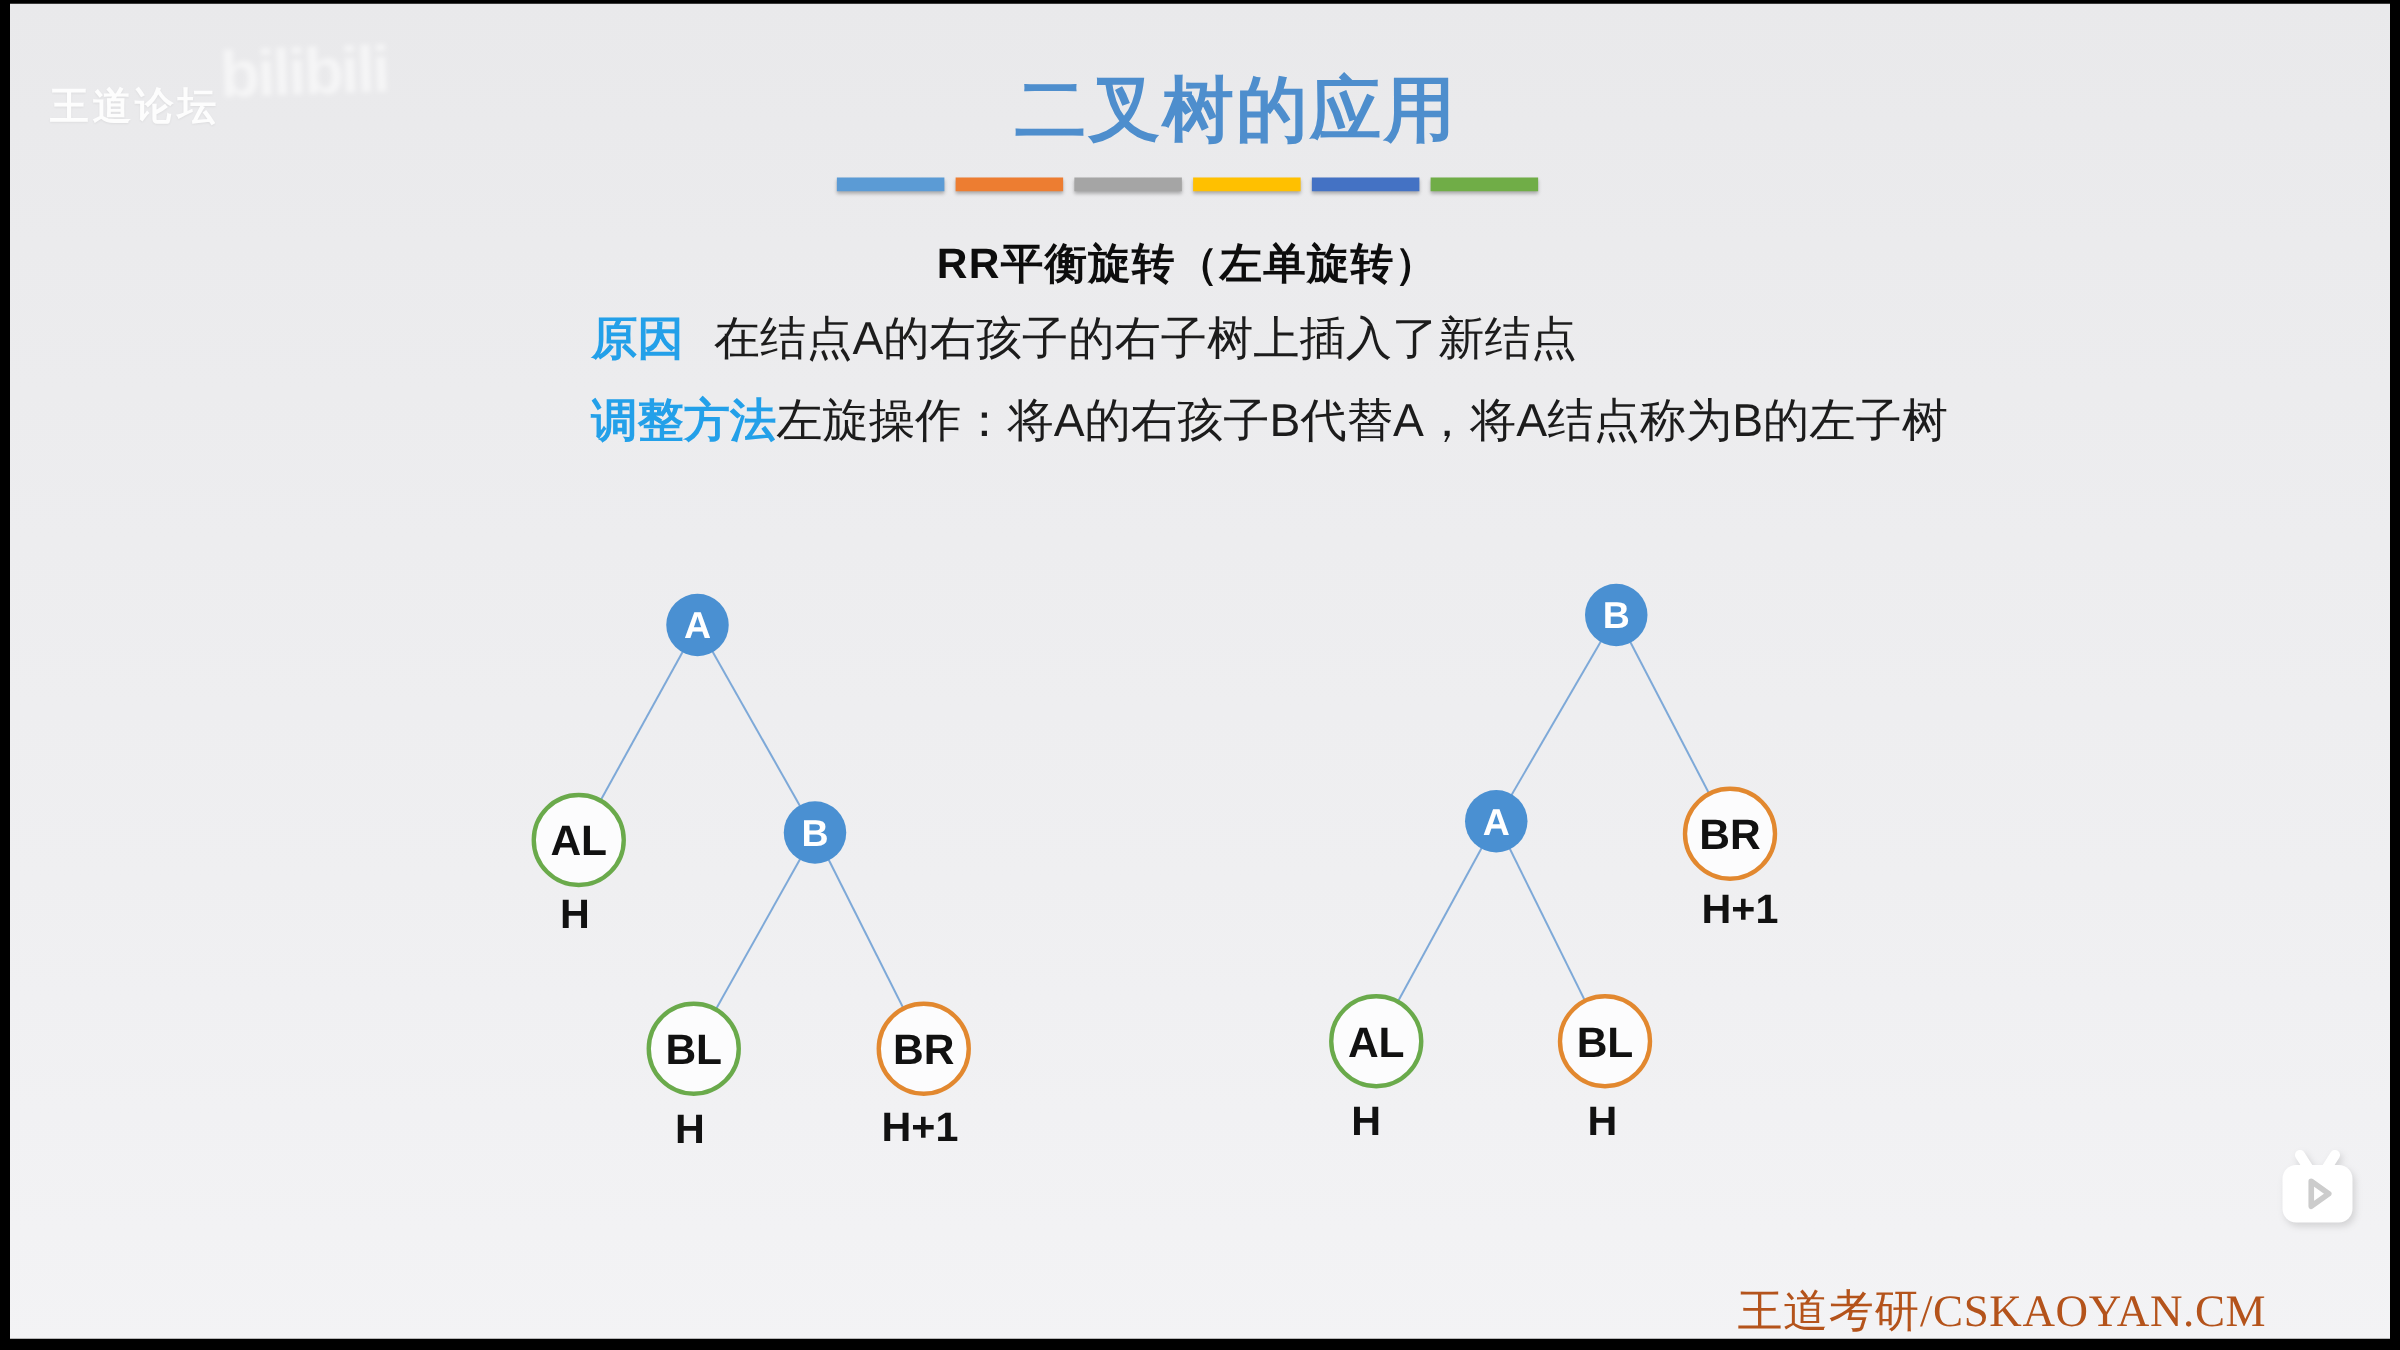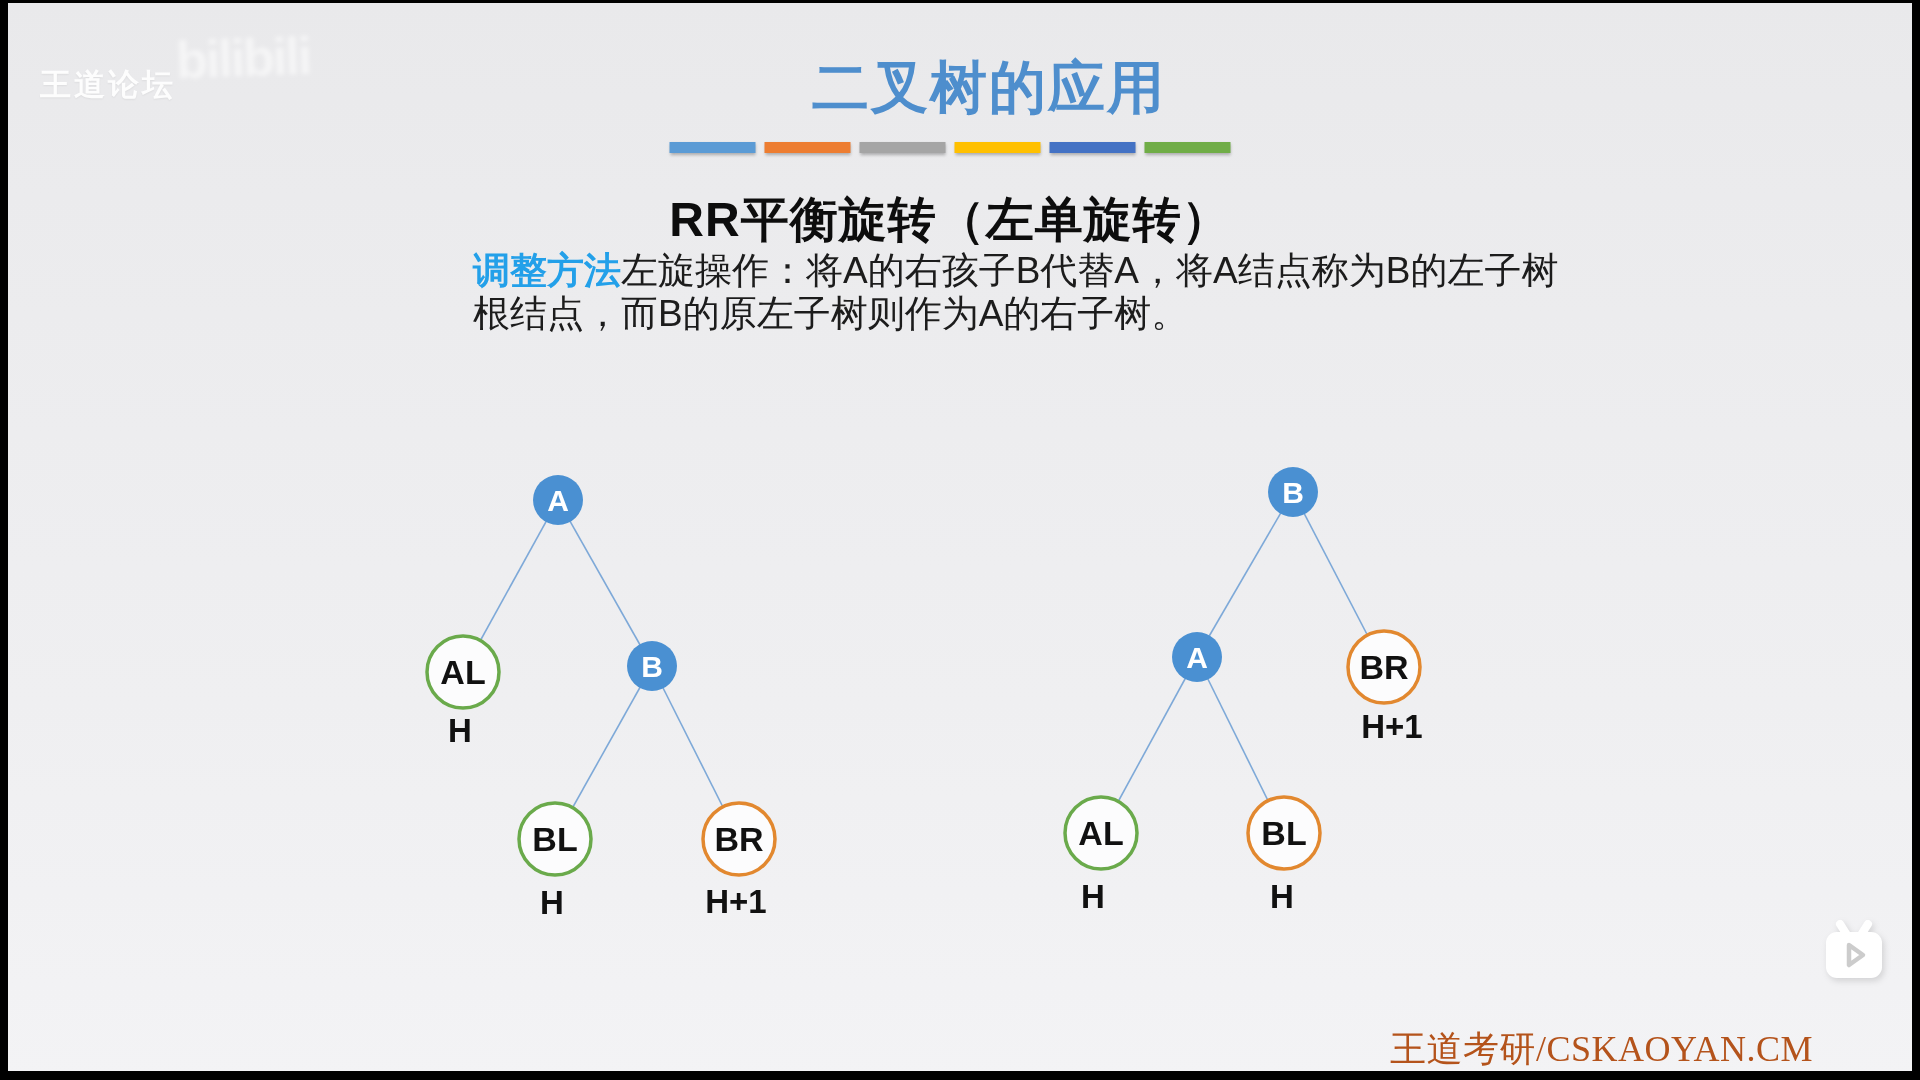--- a/index.html
+++ b/index.html
@@ -41,21 +41,21 @@
     padding-left:29px;
   }
   .divider-bars {
     left:950px; top:142px; transform:translateX(-50%);
     display:flex; gap:9px; z-index:6;
   }
   .divider-bars .bar { width:86px; height:11px; box-shadow:0 2px 3px rgba(0,0,0,0.28); }
 
   .subtitle {
     left:0; width:1900px; top:188px; text-align:center;
-    font-size:48px; font-weight:700; color:#0d0d0d; letter-spacing:1px;
+    font-size:34px; font-weight:700; color:#0d0d0d; letter-spacing:1px;
     z-index:6;
   }
 
   .copy { left:473px; top:249px; width:1180px; z-index:6; }
   .copy p { margin:0; font-size:37px; color:#1c1c1c; line-height:43px; }
   .copy p.reason-row { margin-bottom:23px; }
   .copy .tag { color:#23a0e9; font-weight:700; }
   .copy .tag-reason { margin-right:24px; }
   .copy .tag-method { }
 
@@ -85,21 +85,22 @@
       <div class="bar" style="background: rgb(237, 125, 49);"></div>
       <div class="bar" style="background: rgb(165, 165, 165);"></div>
       <div class="bar" style="background: rgb(255, 192, 0);"></div>
       <div class="bar" style="background: rgb(68, 114, 196);"></div>
       <div class="bar" style="background: rgb(112, 173, 71);"></div>
     </div>
 
   <div class="abs subtitle">RR平衡旋转（左单旋转）</div>
 
   <div class="abs copy">
-    <p><span class="tag tag-method">调整方法</span><span>左旋操作：将A的右孩子B代替A，将A结点称为B的左子树</span><br><span>根结点，而B的原左子树则作为A的右子树。</span></p>
+    <p class="reason-row"><span class="tag tag-reason">原因</span><span>在结点A的右孩子的右子树上插入了新结点</span></p>
+    <p><span class="tag tag-method">调整方法</span><span>左旋操作：将A的右孩子B代替A，将A结点称为B的左子树</span><br></p>
   </div>
 
   <svg class="tree-diagram" viewBox="0 0 1920 1080">
       <g>
         <line x1="558" y1="500" x2="463" y2="672" stroke="#7ea9d8" stroke-width="1.6"></line>
         <line x1="558" y1="500" x2="652" y2="666" stroke="#7ea9d8" stroke-width="1.6"></line>
         <line x1="652" y1="666" x2="555" y2="839" stroke="#7ea9d8" stroke-width="1.6"></line>
         <line x1="652" y1="666" x2="739" y2="839" stroke="#7ea9d8" stroke-width="1.6"></line>
         <circle cx="558" cy="500" r="25" fill="#4a90d2" stroke="#4a90d2" stroke-width="0"></circle>
         <text x="558" y="510.8" text-anchor="middle" font-size="30" font-weight="bold" fill="#ffffff">A</text>

